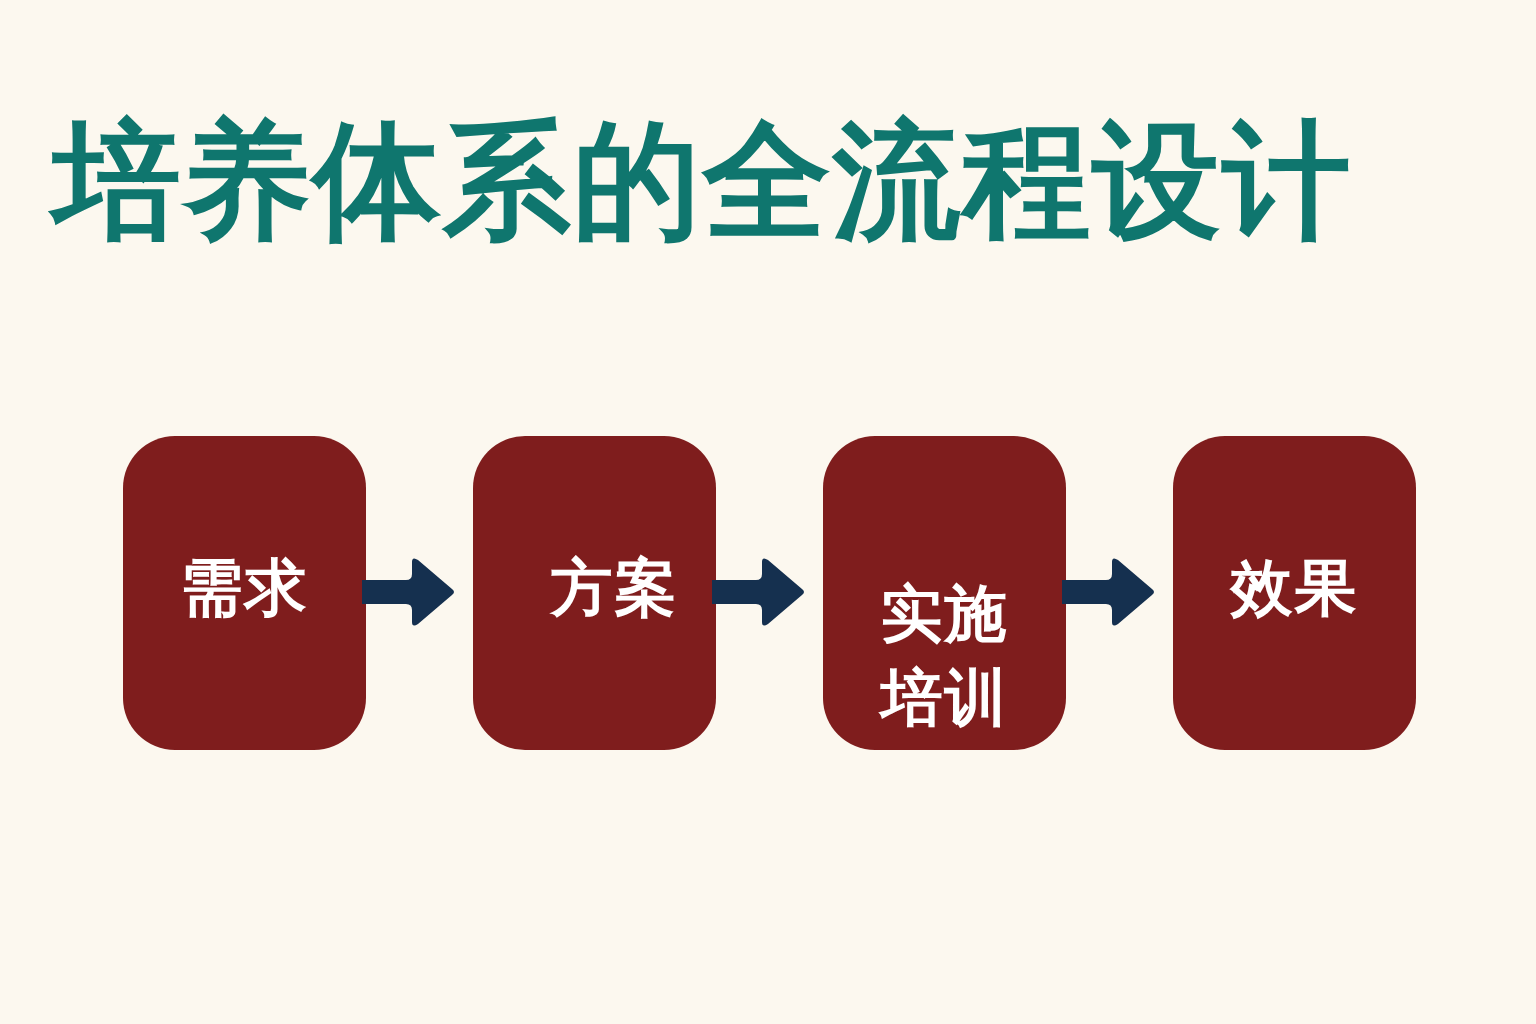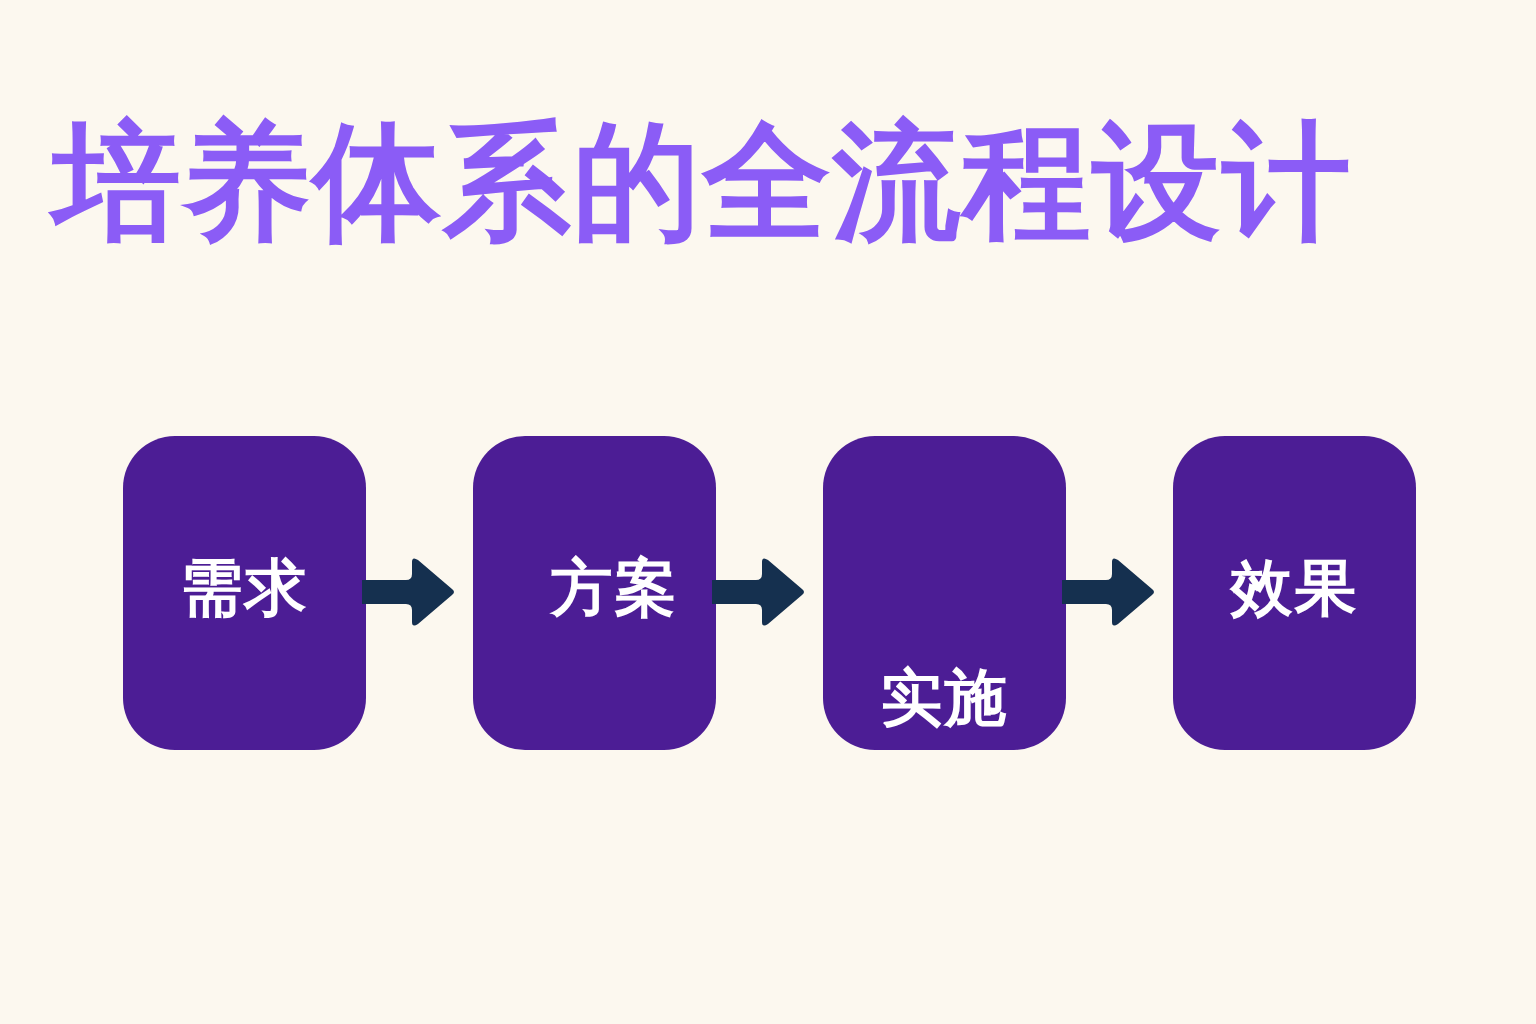--- a/index.html
+++ b/index.html
@@ -16,36 +16,37 @@
     }
     .title {
       position: absolute;
       left: 0;
       top: 112px;
       width: 1405px;
       text-align: center;
       font-size: 128px;
       font-weight: bold;
       line-height: 140px;
-      color: #8b5cf6;
+      color: #0f766e;
       letter-spacing: 2px;
+      font-family: Liberation Serif, serif;
     }
     .flow {
       position: absolute;
       left: 0;
       top: 0;
       width: 1536px;
       height: 1024px;
     }
     .step {
       position: absolute;
       top: 436px;
       width: 243px;
       height: 314px;
-      background: #4c1d95;
+      background: #7f1d1d;
       border-radius: 52px;
       display: flex;
       flex-direction: column;
       align-items: center;
       justify-content: center;
       box-sizing: border-box;
       padding-bottom: 10px;
     }
     .step-line {
       color: #ffffff;
@@ -89,20 +90,21 @@
   </div>
 
   <div class="arrow" style="left:712px;">
     <svg viewBox="0 0 94 72" xmlns="http://www.w3.org/2000/svg">
       <path d="M0 24 L44 24 Q50 24 50 18 L50 6 Q50 0 56 4 L90 33 Q94 36 90 39 L56 68 Q50 72 50 66 L50 54 Q50 48 44 48 L0 48 Z" fill="#15304f"></path>
     </svg>
   </div>
 
   <div class="step" style="left:823px;justify-content:flex-end;">
     <div class="step-line">实施</div>
+    <div class="step-line">培训</div>
   </div>
 
   <div class="arrow" style="left:1062px;">
     <svg viewBox="0 0 94 72" xmlns="http://www.w3.org/2000/svg">
       <path d="M0 24 L44 24 Q50 24 50 18 L50 6 Q50 0 56 4 L90 33 Q94 36 90 39 L56 68 Q50 72 50 66 L50 54 Q50 48 44 48 L0 48 Z" fill="#15304f"></path>
     </svg>
   </div>
 
   <div class="step" style="left:1173px;align-items:center;">
     <div class="step-line">效果</div>

